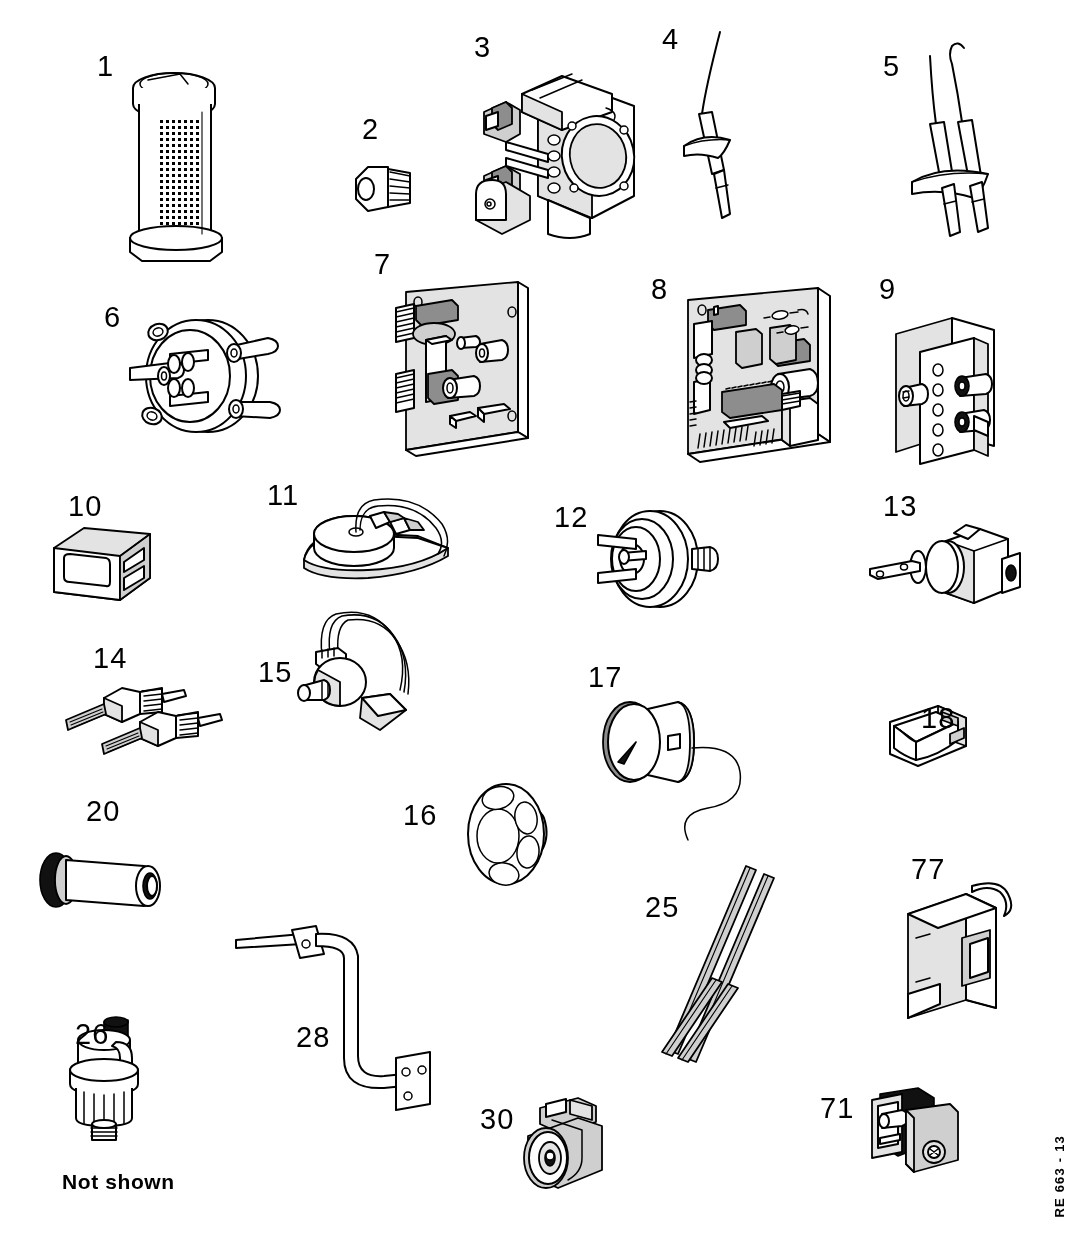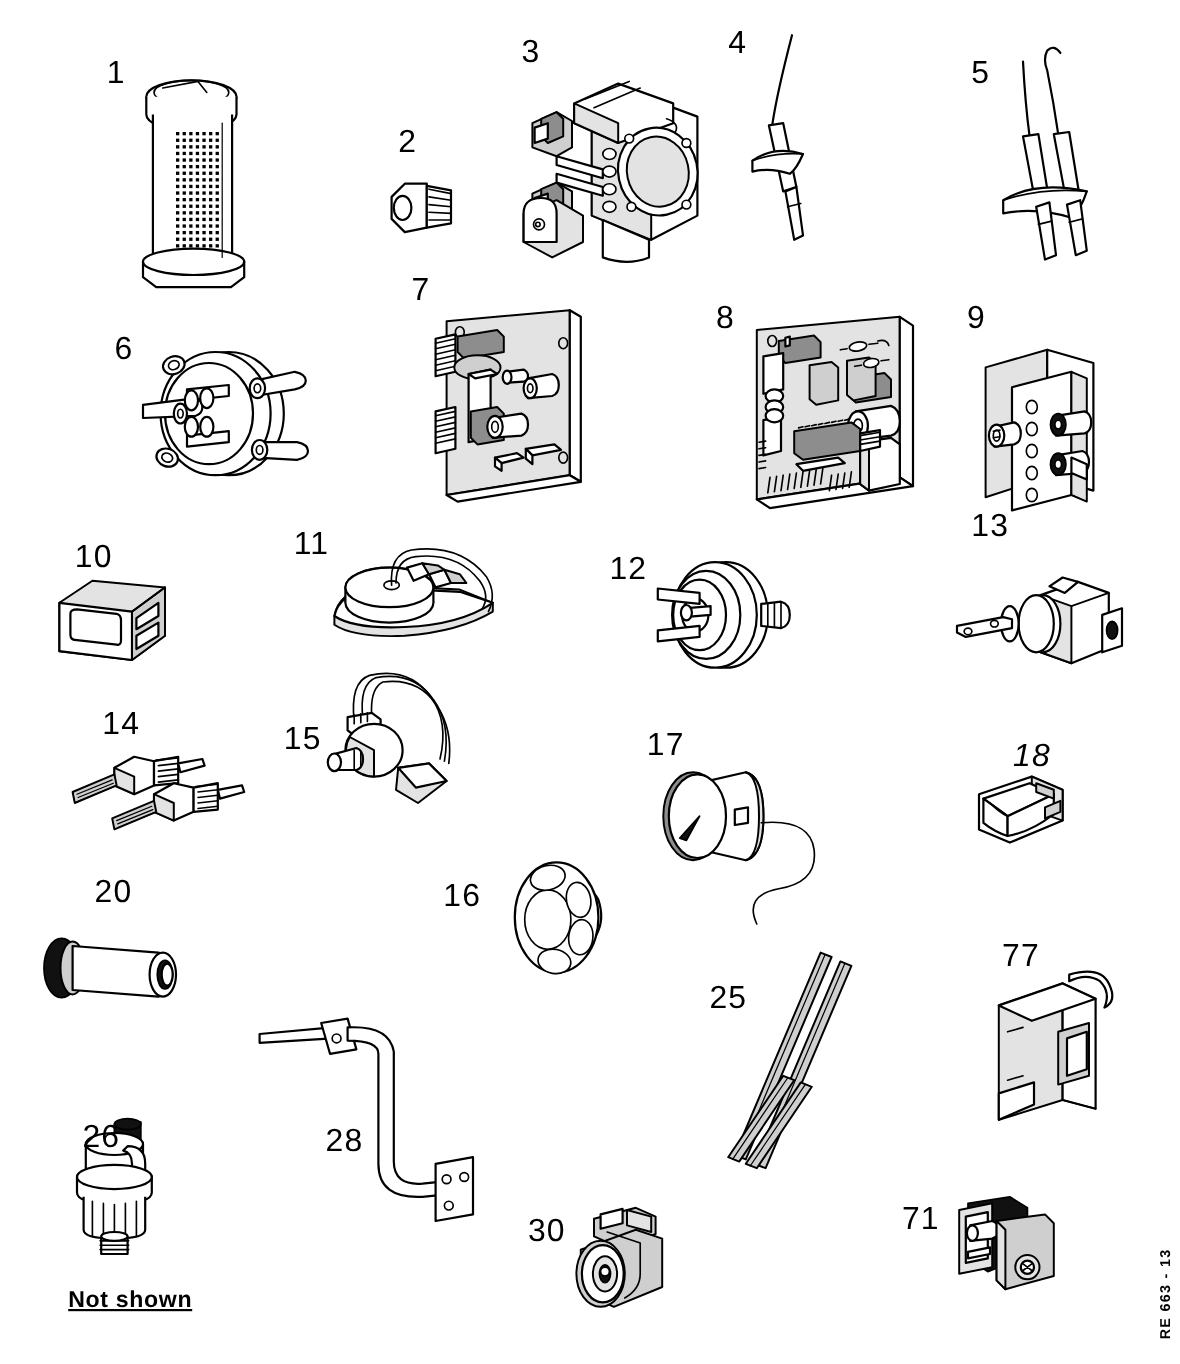--- a/index.html
+++ b/index.html
@@ -29,21 +29,20 @@
   .part svg{ display:block; overflow:visible; }
   .notes{
     position:absolute;
     left:62px;
     top:1168px;
     font-size:21px;
     font-weight:bold;
     line-height:1.32;
     letter-spacing:0.6px;
     white-space:nowrap;
-    text-decoration:underline;
   }
   .notes div{ white-space:pre; }
   .sidecode{
     position:absolute;
     right:6px;
     bottom:22px;
     font-size:13px;
     font-weight:bold;
     letter-spacing:1.2px;
     writing-mode:vertical-rl;
@@ -750,26 +749,26 @@
   <div class="callout" style="left:474px;top:33px;">3</div>
   <div class="callout" style="left:662px;top:25px;">4</div>
   <div class="callout" style="left:883px;top:52px;">5</div>
   <div class="callout" style="left:104px;top:303px;">6</div>
   <div class="callout" style="left:374px;top:250px;">7</div>
   <div class="callout" style="left:651px;top:275px;">8</div>
   <div class="callout" style="left:879px;top:275px;">9</div>
   <div class="callout" style="left:68px;top:492px;">10</div>
   <div class="callout" style="left:267px;top:481px;">11</div>
   <div class="callout" style="left:554px;top:503px;">12</div>
-  <div class="callout" style="left:883px;top:464px;">13</div>
+  <div class="callout" style="left:883px;top:492px;">13</div>
   <div class="callout" style="left:93px;top:644px;">14</div>
   <div class="callout" style="left:258px;top:658px;">15</div>
   <div class="callout" style="left:403px;top:801px;">16</div>
   <div class="callout" style="left:588px;top:663px;">17</div>
-  <div class="callout" style="left:921px;top:673px;font-style:italic;">18</div>
+  <div class="callout" style="left:921px;top:704px;">18</div>
   <div class="callout" style="left:86px;top:797px;">20</div>
   <div class="callout" style="left:75px;top:988px;margin-top:32px;">26</div>
   <div class="callout" style="left:296px;top:984px;margin-top:39px;">28</div>
   <div class="callout" style="left:645px;top:893px;">25</div>
   <div class="callout" style="left:911px;top:855px;">77</div>
   <div class="callout" style="left:480px;top:1105px;">30</div>
   <div class="callout" style="left:820px;top:1094px;">71</div>
 
   <div class="notes">
     <div>Not shown</div>

